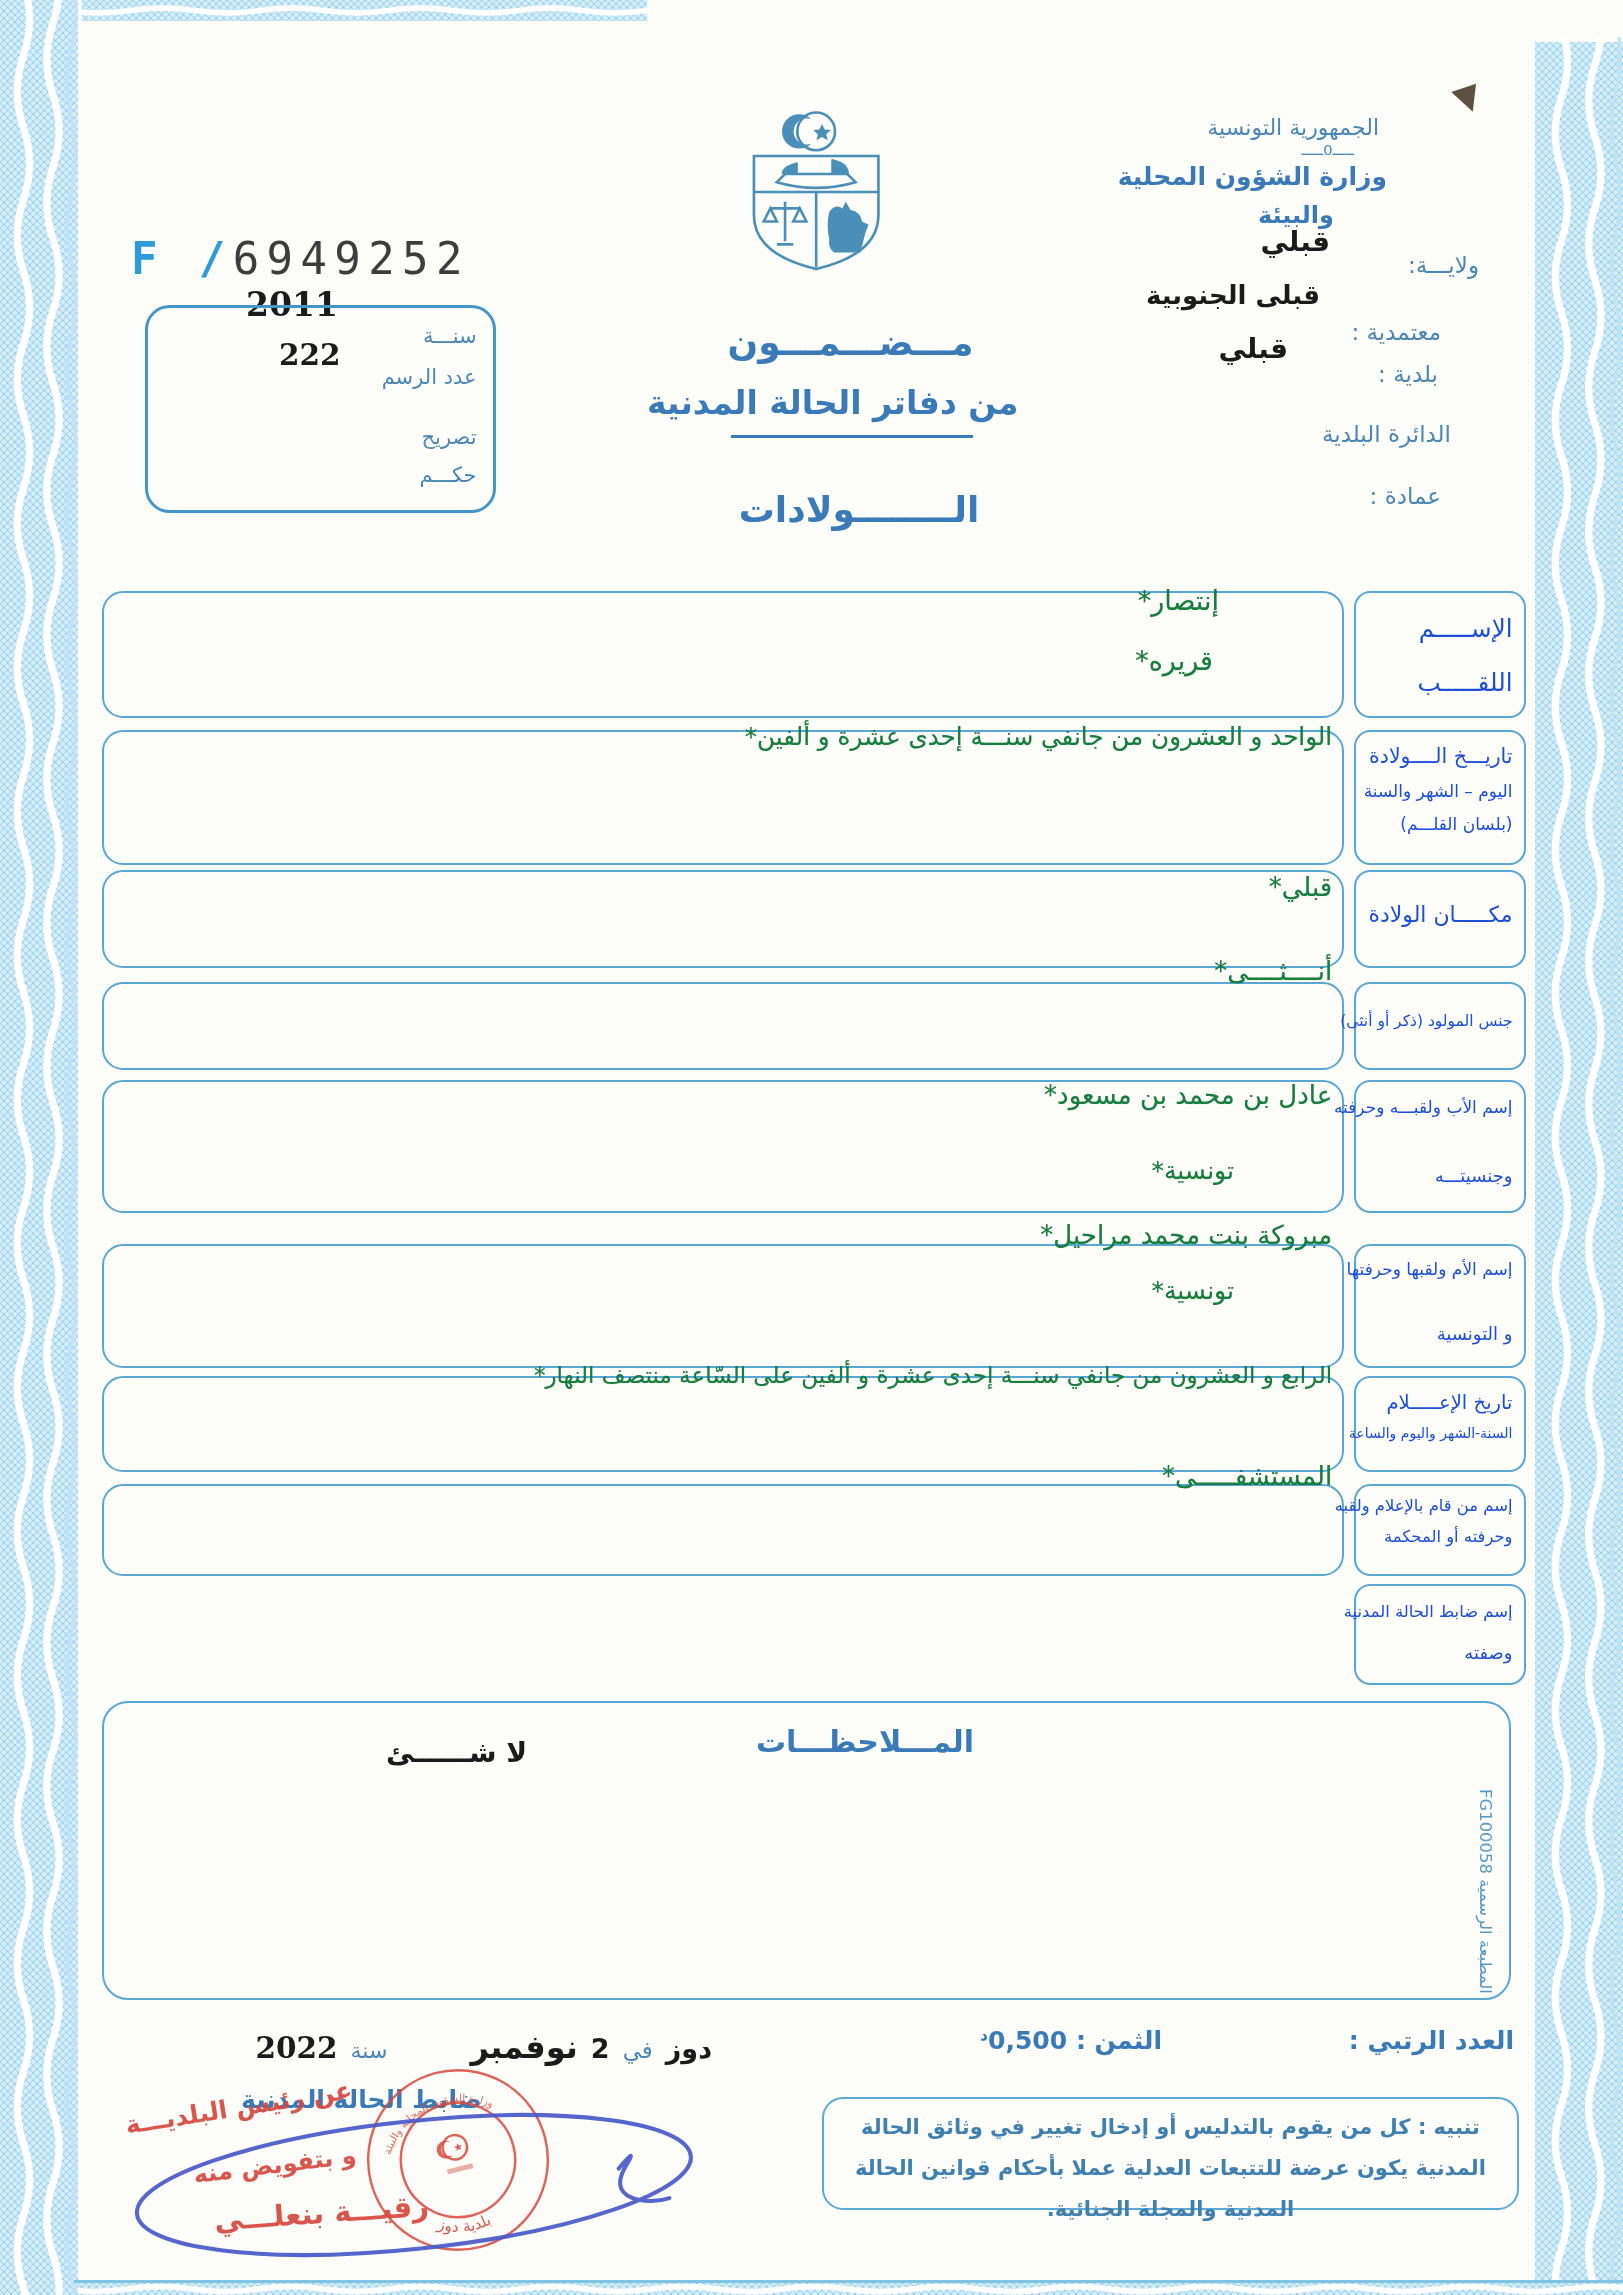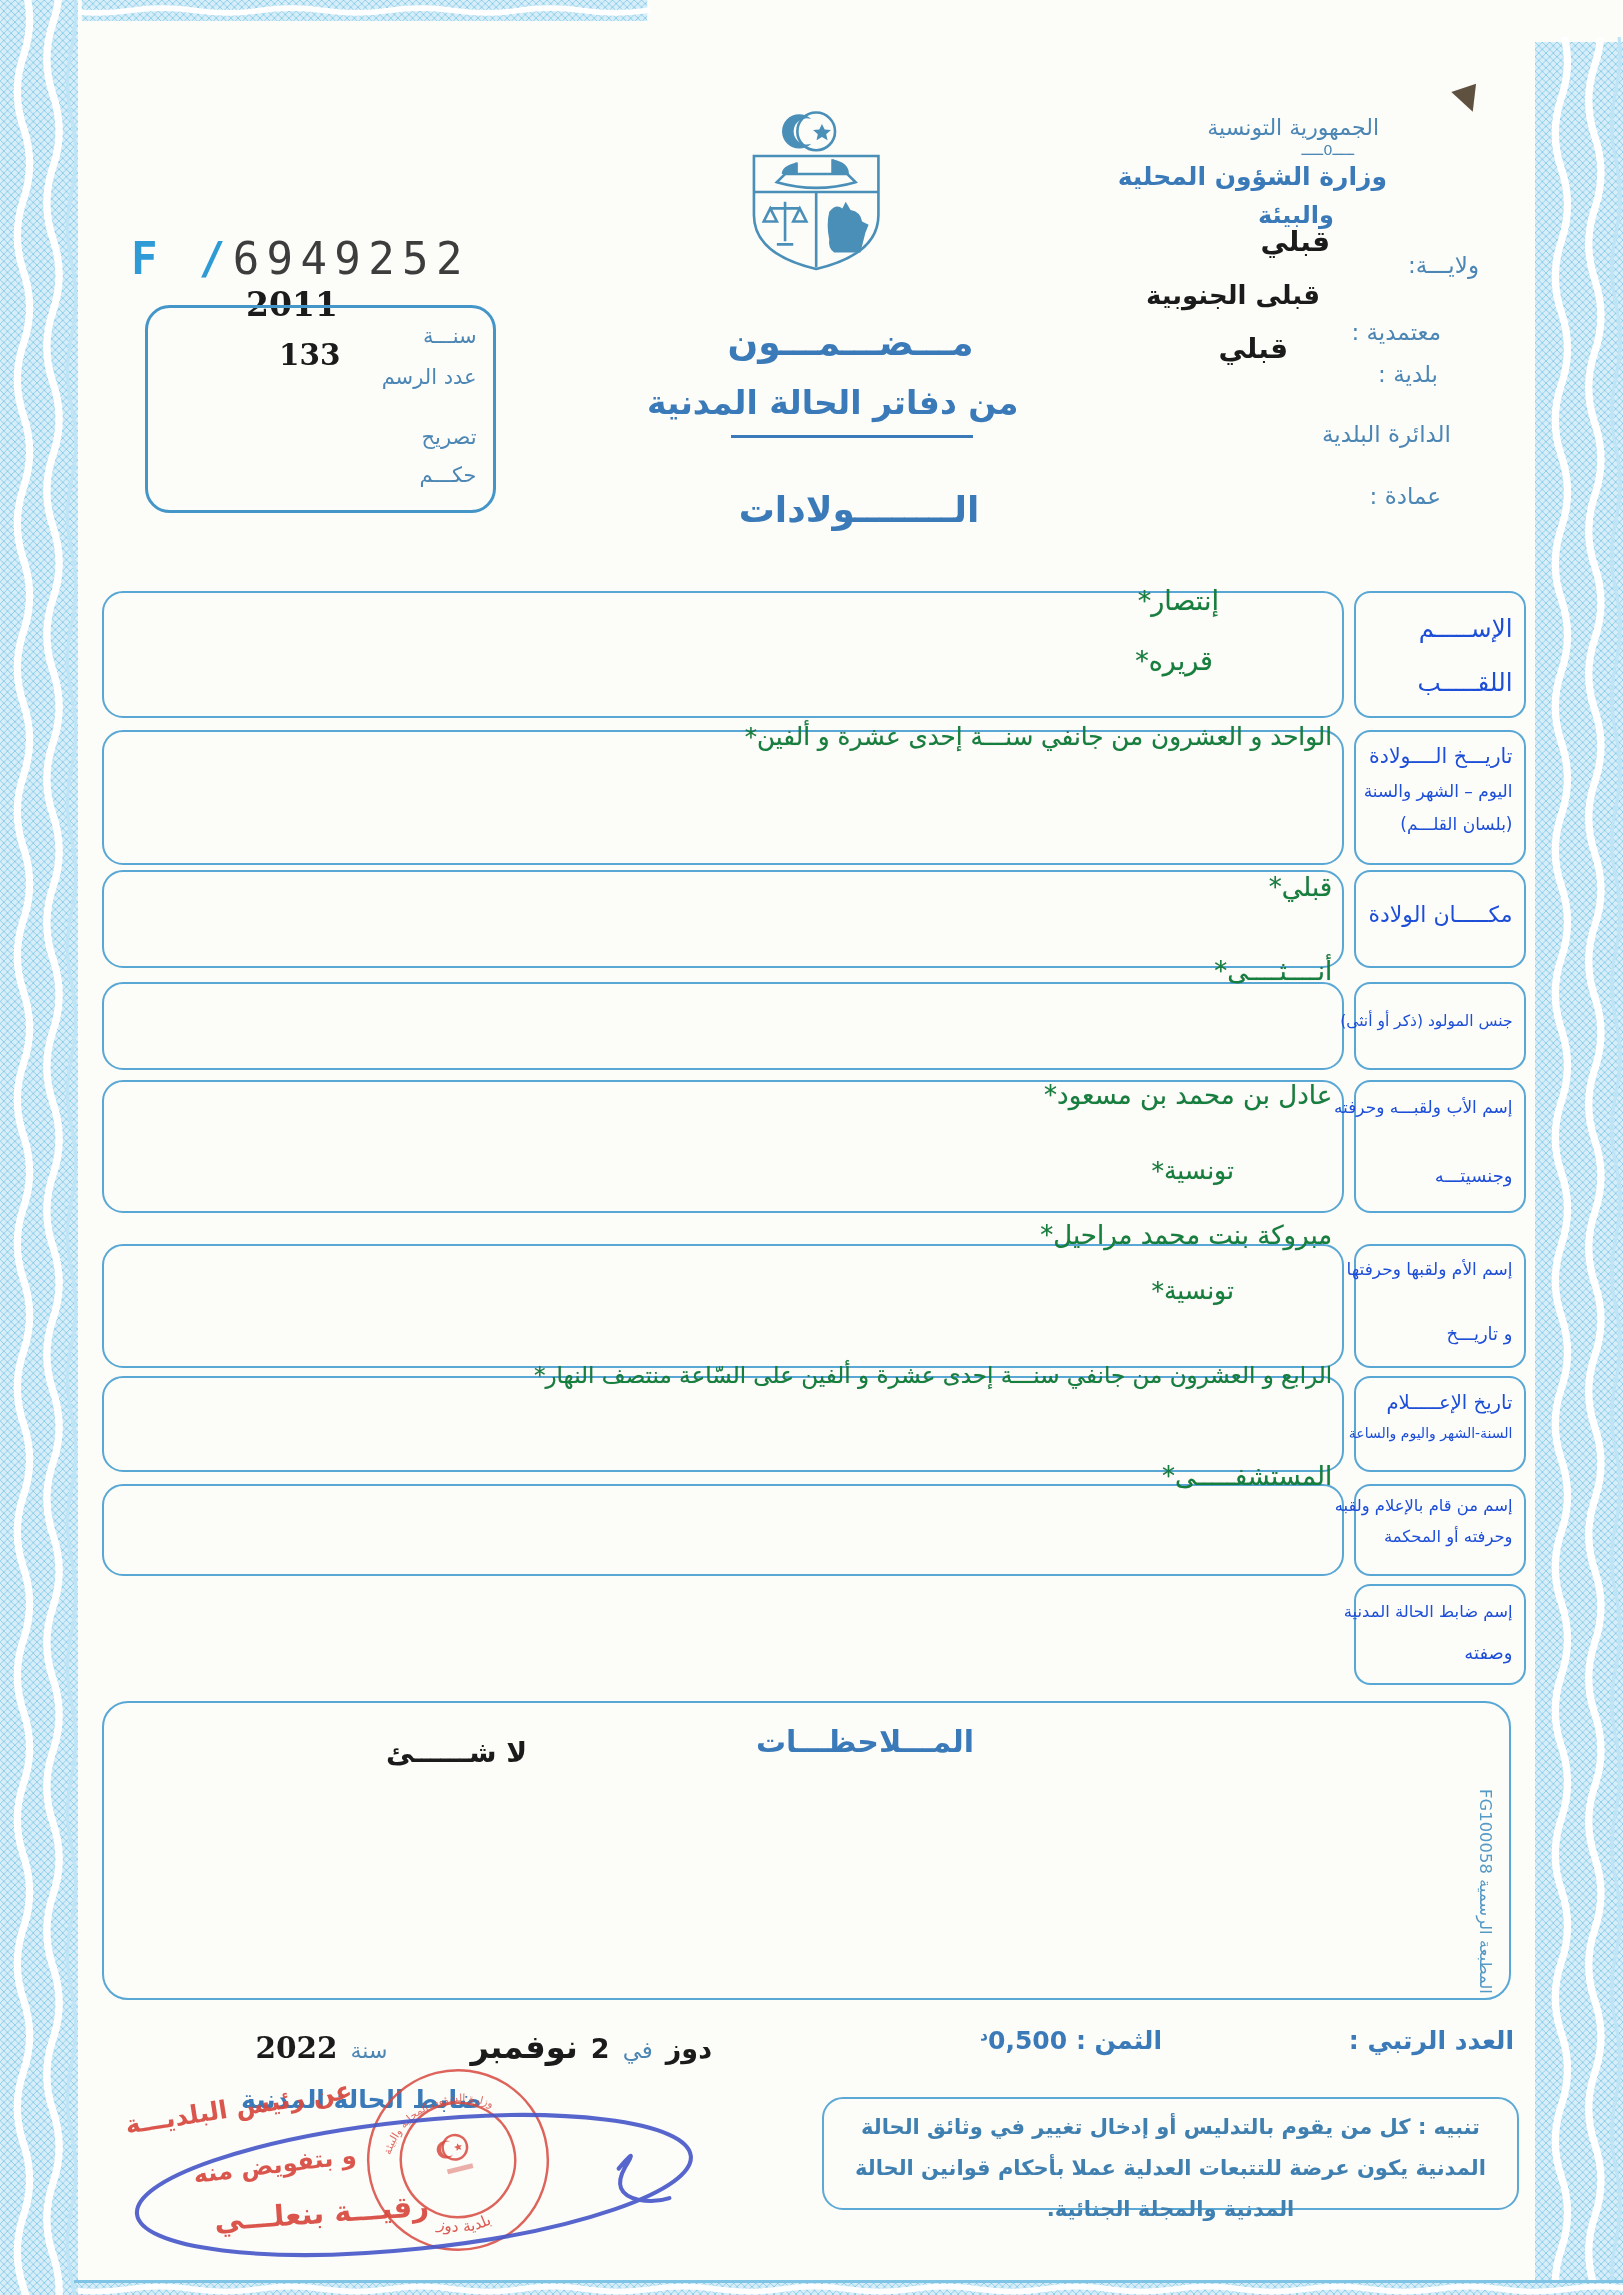--- a/index.html
+++ b/index.html
@@ -85,21 +85,21 @@
   <div class="abs" style="left:131px;top:233px;font-family:'DejaVu Sans Mono',monospace;font-size:44px;letter-spacing:7.4px;">
     <span style="color:#2e9bd6;font-weight:bold">F /</span><span style="color:#3d3d3d">6949252</span>
   </div>
   <div class="abs serif stampk" style="left:246px;top:285px;font-size:33px;">2011</div>
 
   <div class="refbox">
     <div class="reflbl" style="top:16.4px">سنـــة</div>
     <div class="reflbl" style="top:57px">عدد الرسم</div>
     <div class="reflbl" style="top:117px">تصريح</div>
     <div class="reflbl" style="top:155px">حكـــم</div>
-    <div class="abs serif stampk" style="left:131px;top:29px;font-size:29.5px;">133</div>
+    <div class="abs serif stampk" style="left:131px;top:29px;font-size:29.5px;">222</div>
   </div>
 
   <svg class="abs" style="left:731px;top:110px" width="172" height="164" viewBox="0 0 105 100">
     <g stroke="#4a8fb8" stroke-width="1.6" fill="none">
       <circle cx="52" cy="13" r="11.5"></circle>
       <path d="M49 5.5 a8 8 0 1 0 0 15 a10.5 10.5 0 1 1 0 -15" fill="#4a8fb8" stroke="none"></path>
       <path d="M55.5 8.5 l1.7 3.4 3.8 .3 -2.9 2.5 .9 3.7 -3.5 -1.9 -3.3 1.9 .8 -3.7 -2.9 -2.5 3.8 -.3 z" fill="#4a8fb8" stroke="none"></path>
       <path d="M14 28 h76 v36 q0 24 -38 33 q-38 -9 -38 -33 z"></path>
       <path d="M14 50 h76"></path>
       <path d="M52 50 v46"></path>
@@ -169,21 +169,21 @@
     <div class="lbl" style="top:14.7px;font-size:17px">إسم الأب ولقبـــه وحرفته</div>
     <div class="lbl" style="top:83px;font-size:18px">وجنسيتـــه</div>
   </div>
 
   <div class="vbox" style="top:1244px;height:120px">
     <div class="val" style="top:-26px;right:9.8px;font-size:26px">مبروكة بنت محمد مراحيل*</div>
     <div class="val" style="top:29.5px;right:108px;font-size:25px">تونسية*</div>
   </div>
   <div class="lbox" style="top:1244px;height:120px">
     <div class="lbl" style="top:13px;font-size:17px">إسم الأم ولقبها وحرفتها</div>
-    <div class="lbl" style="top:77px;font-size:18px">و تاريـــخ</div>
+    <div class="lbl" style="top:77px;font-size:18px">و التونسية</div>
   </div>
 
   <div class="vbox" style="top:1376px;height:92px">
     <div class="val" style="top:-16.4px;right:9.8px;font-size:23px">الرابع و العشرون من جانفي سنـــة إحدى عشرة و ألفين على السّاعة منتصف النهار*</div>
   </div>
   <div class="lbox" style="top:1376px;height:92px">
     <div class="lbl" style="top:13px;font-size:19.6px">تاريخ الإعـــــلام</div>
     <div class="lbl" style="top:47px;font-size:14px">السنة-الشهر واليوم والساعة</div>
   </div>
 

